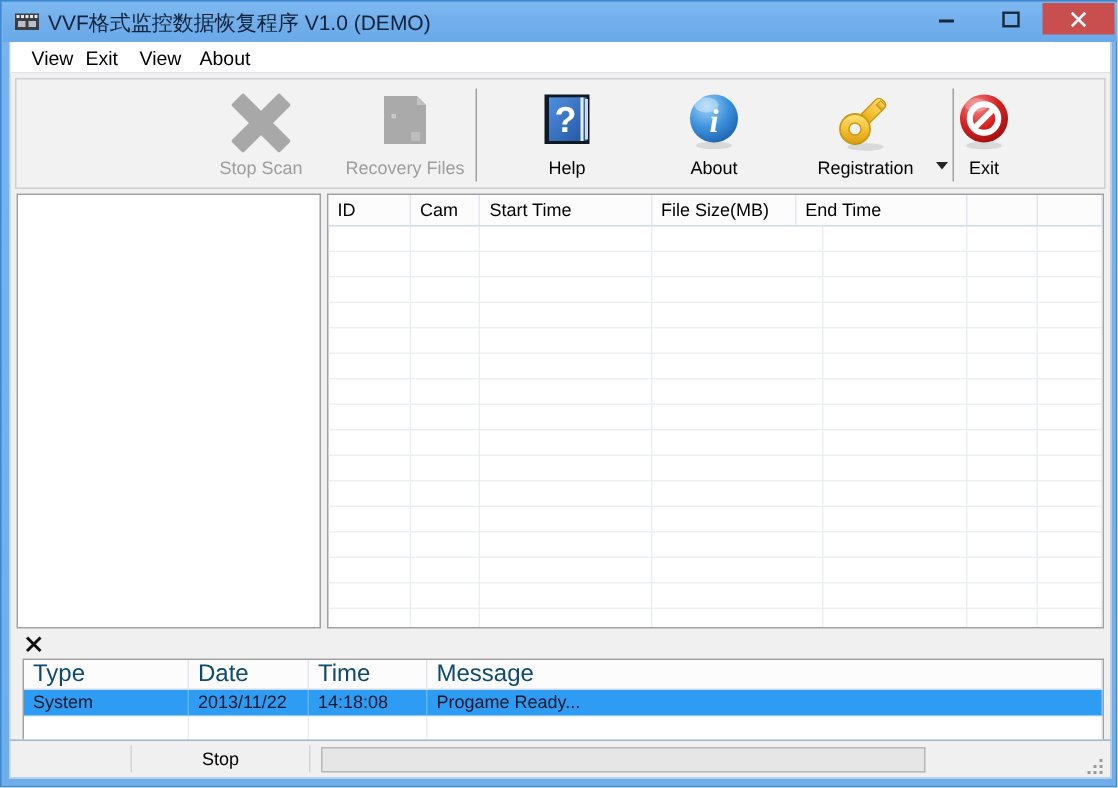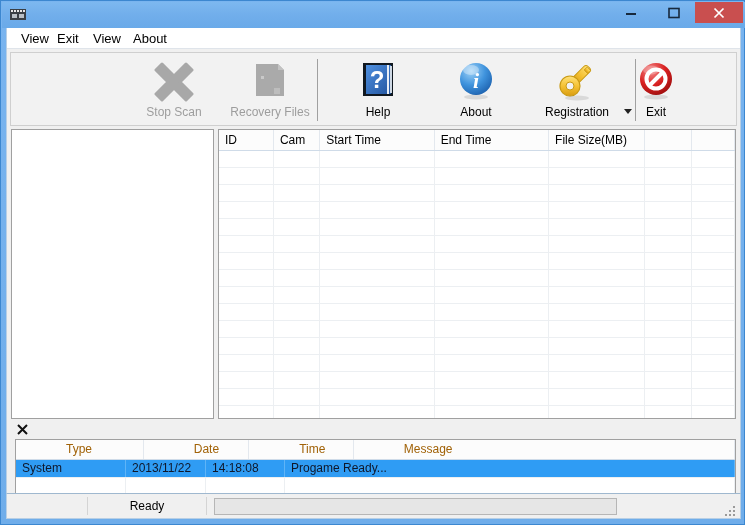--- a/index.html
+++ b/index.html
@@ -248,29 +248,28 @@
     overflow: hidden;
   }
   .log-th-row {
     display: flex;
     height: 20px;
     background: #fcfcfc;
     border-bottom: 1px solid #cfdbe8;
     box-sizing: border-box;
   }
   .log-th {
-    font-size: 12px;
-    color: #a16207;
+    font-size: 16px;
+    color: #0c4a6e;
     line-height: 19px;
     padding-left: 6px;
     border-right: 1px solid #e3e8ee;
     box-sizing: border-box;
     white-space: nowrap;
     cursor: default;
-    margin-left: 44px;
   }
   .log-row {
     display: flex;
     height: 18px;
     box-sizing: border-box;
     border-bottom: 1px solid #eceff2;
   }
   .log-row.selected { background: #2f9cf4; }
   .log-cell {
     font-size: 12px;
@@ -346,20 +345,21 @@
           <rect x="0" y="2" width="16" height="11" fill="#3a3f45"></rect>
           <rect x="1" y="3" width="2" height="2" fill="#e8e8e8"></rect>
           <rect x="4" y="3" width="2" height="2" fill="#e8e8e8"></rect>
           <rect x="7" y="3" width="2" height="2" fill="#e8e8e8"></rect>
           <rect x="10" y="3" width="2" height="2" fill="#e8e8e8"></rect>
           <rect x="13" y="3" width="2" height="2" fill="#e8e8e8"></rect>
           <rect x="2" y="7" width="5" height="4" fill="#b9bfc6"></rect>
           <rect x="9" y="7" width="5" height="4" fill="#b9bfc6"></rect>
         </svg>
       </span>
+      <span class="title-text">VVF格式监控数据恢复程序 V1.0 (DEMO)</span>
 
       <div class="win-btns">
         <div class="win-btn min">
           <svg width="12" height="12" viewBox="0 0 12 12">
             <rect x="1" y="6" width="10" height="2" fill="#17293d"></rect>
           </svg>
         </div>
         <div class="win-btn max">
           <svg width="12" height="12" viewBox="0 0 12 12">
             <rect x="1" y="1.5" width="10" height="9" fill="none" stroke="#17293d" stroke-width="1.6"></rect>
@@ -496,22 +496,22 @@
         </div>
       </div>
 
       <div class="tree-pane"></div>
 
       <div class="list-pane">
         <div class="lv-header">
           <div class="lv-th" style="width:57px">ID</div>
           <div class="lv-th" style="width:48px">Cam</div>
           <div class="lv-th" style="width:119px">Start Time</div>
+          <div class="lv-th" style="width:100px">File Size(MB)</div>
           <div class="lv-th" style="width:119px">End Time</div>
-          <div class="lv-th" style="width:100px">File Size(MB)</div>
           <div class="lv-th" style="width:48px"></div>
           <div class="lv-th" style="width:45px"></div>
         </div>
         <div class="lv-body" id="lv-body">
             <div class="lv-row">
               <div class="lv-cell" style="width: 57px;"></div>
               <div class="lv-cell" style="width: 48px;"></div>
               <div class="lv-cell" style="width: 119px;"></div>
               <div class="lv-cell" style="width: 119px;"></div>
               <div class="lv-cell" style="width: 100px;"></div>
@@ -688,21 +688,21 @@
             <div class="log-cell" style="width:80px"></div>
             <div class="log-cell" style="width:79px"></div>
             <div class="log-cell" style="width:450px"></div>
           </div>
         </div>
       </div>
     </div>
 
     <div class="statusbar">
       <div class="status-sep" style="left:80px"></div>
-      <div class="status-text">Ready</div>
+      <div class="status-text">Stop</div>
       <div class="status-sep" style="left:199px"></div>
       <div class="status-progress"></div>
       <span class="grip">
         <i style="left:8px;top:2px"></i>
         <i style="left:4px;top:6px"></i>
           <i style="left:8px;top:6px"></i>
         <i style="left:0px;top:10px"></i>
           <i style="left:4px;top:10px"></i>
           <i style="left:8px;top:10px"></i>
       </span>

